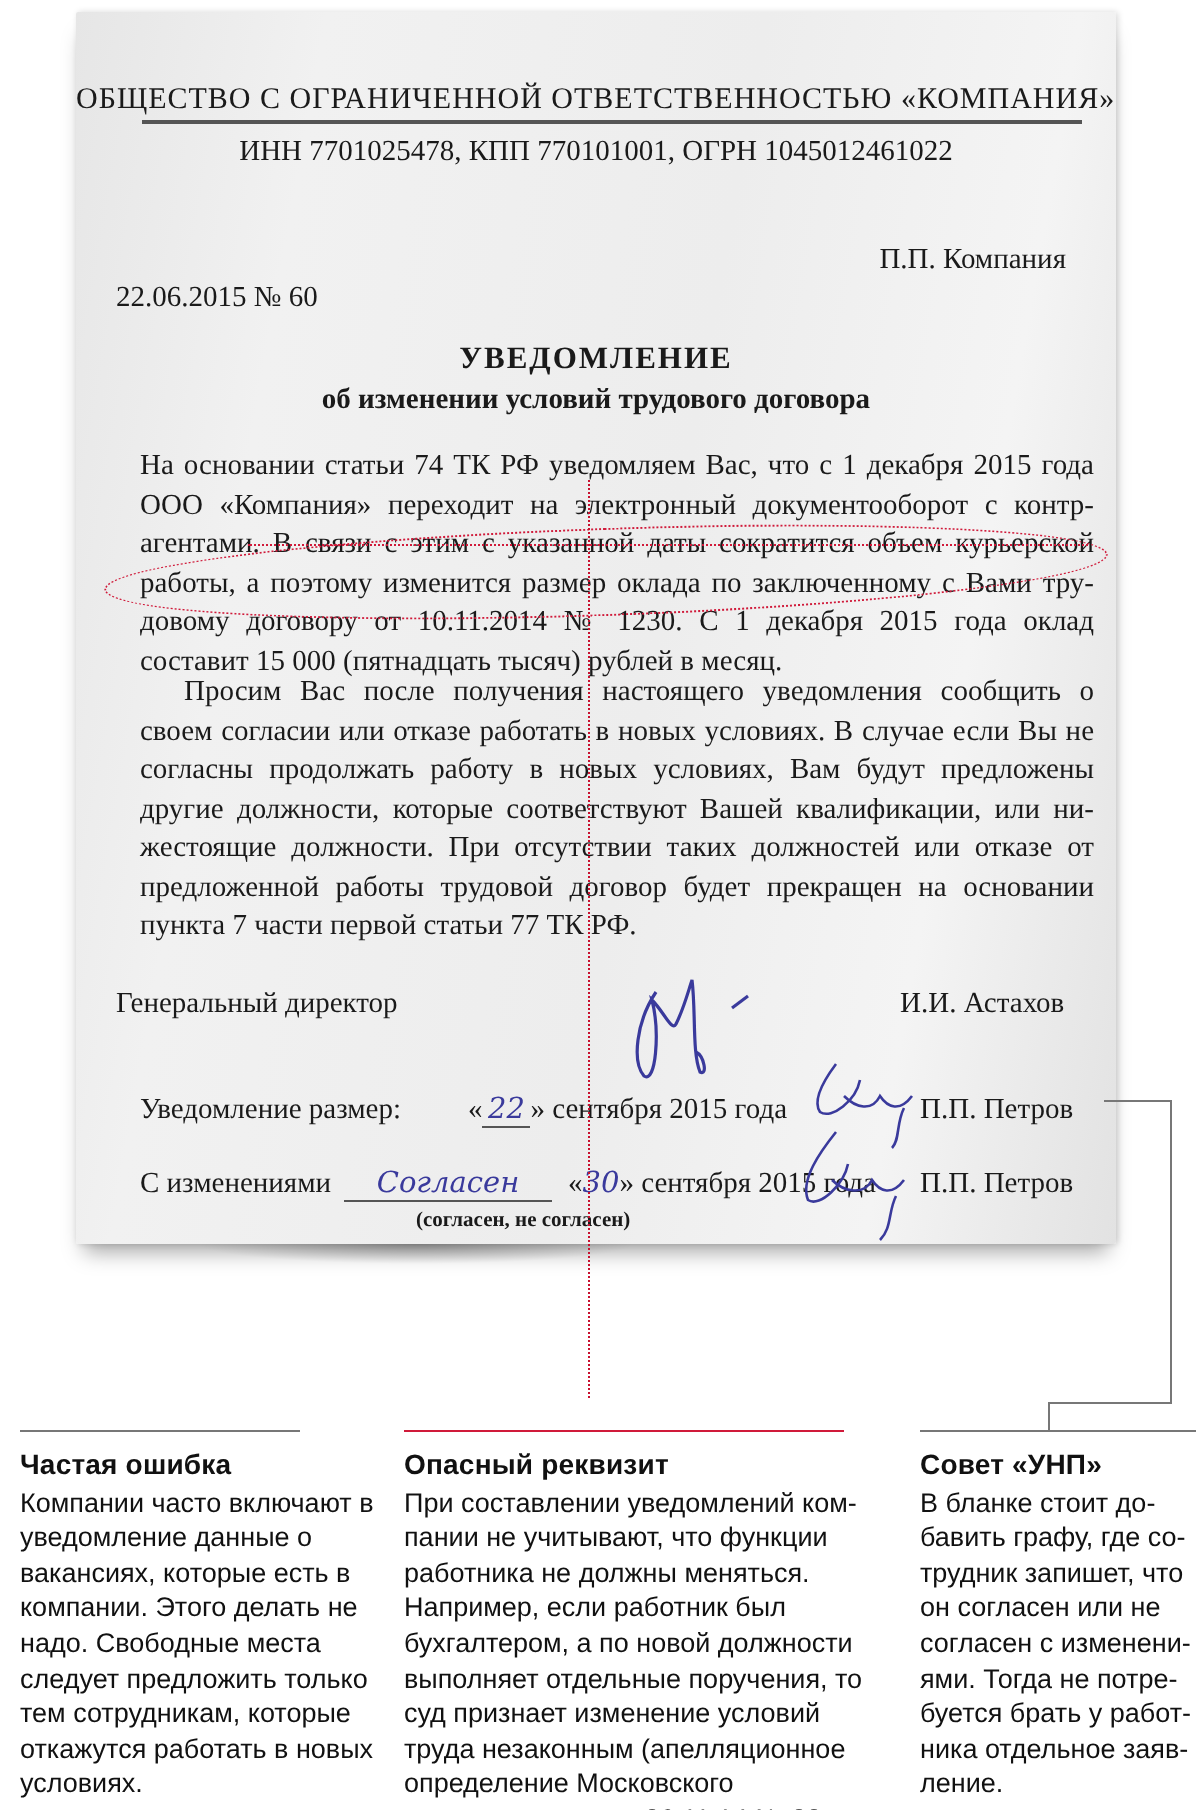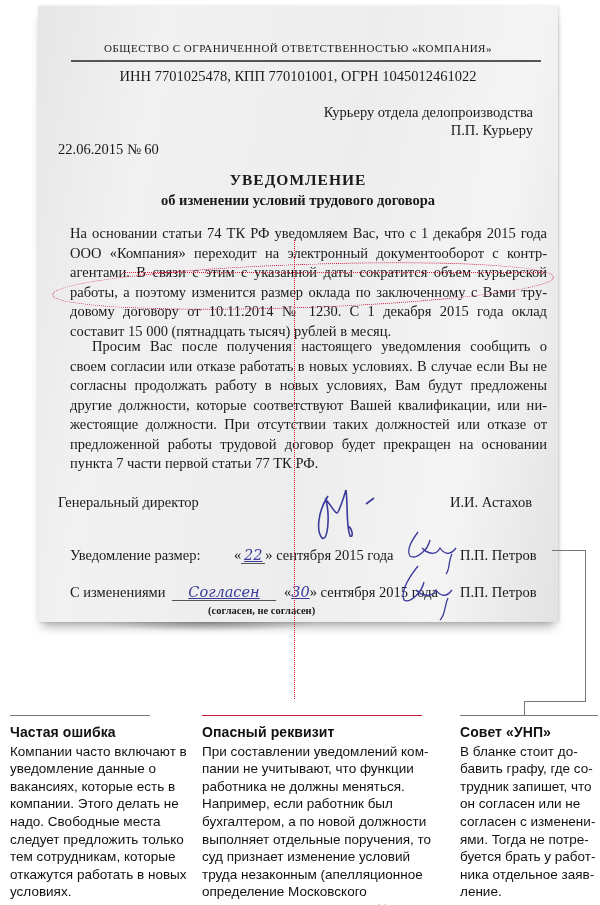--- a/index.html
+++ b/index.html
@@ -14,22 +14,22 @@
     background: linear-gradient(100deg, #e6e6e6 0%, #f1f1f1 20%, #ededed 55%, #f4f4f4 80%, #e2e2e2 100%);
     box-shadow: 0 8px 10px -4px rgba(0,0,0,0.35), 1px 0 3px rgba(0,0,0,0.15);
     border-radius: 1px;
   }
   .sheet::after {
     content: ""; position: absolute; left: 60px; right: 240px; bottom: -10px; height: 10px;
     background: radial-gradient(ellipse at center top, rgba(0,0,0,0.28), rgba(0,0,0,0) 70%);
   }
   .abs { position: absolute; white-space: nowrap; }
   .org {
-    left: 0; right: 0; top: 36px; text-align: center;
-    font-size: 11px; letter-spacing: 0.5px;
+    left: 0; right: 0; top: 36px; 
+    font-size: 15px; letter-spacing: 0.5px;
   }
   .rule { left: 33px; width: 470px; top: 54px; height: 2px; background: #555; }
   .ids { left: 0; right: 0; top: 62px; text-align: center; font-size: 14.5px; }
   .addr1 { right: 25px; top: 98px; font-size: 14.5px; text-align: right; }
   .addr2 { right: 25px; top: 116px; font-size: 14.5px; text-align: right; }
   .docdate { left: 20px; top: 135px; font-size: 14.5px; }
   .title { left: 0; right: 0; top: 165px; text-align: center; font-weight: bold; font-size: 15.5px; letter-spacing: 1px; }
   .subtitle { left: 0; right: 0; top: 186px; text-align: center; font-weight: bold; font-size: 14.5px; }
   .body-text {
     position: absolute; left: 32px; width: 477px; font-size: 14.5px; line-height: 19.5px;
@@ -39,21 +39,21 @@
   .p2 { top: 331px; }
   .p2 .indent { display: inline-block; width: 22px; }
   .hl-line {
     position: absolute; border-top: 1.5px dotted #d01a3a;
   }
   .oval {
     position: absolute; border: 1.5px dotted #d01a3a; border-radius: 50%;
     transform: rotate(-2deg);
   }
   .sig-row { font-size: 14.5px; }
-  .handwrite { color: #3a3a9c; font-family: "DejaVu Serif", serif; font-style: italic; text-decoration: underline; }
+  .handwrite { color: #3a3a9c; font-family: "DejaVu Serif", serif; font-style: italic; }
   .uline { display: inline-block; border-bottom: 1px solid #555; text-align: center; }
   .small { font-size: 10.5px; font-weight: bold; margin-left: 36px; }
   .red-dotted-v {
     position: absolute; left: 294px; top: 240px; width: 0; height: 459px;
     border-left: 1.5px dotted #c8102e;
   }
   .gray-line { position: absolute; background: #777; }
   .col {
     position: absolute; top: 706px; font-family: "Liberation Sans", "DejaVu Sans", sans-serif;
     font-size: 13.5px; line-height: 17.6px; color: #111;
@@ -62,22 +62,21 @@
   .col p { margin: 0; }
   .sig svg { position: absolute; overflow: visible; }
 </style>
 </head>
 <body>
 
 <div class="sheet">
   <div class="abs org">ОБЩЕСТВО С ОГРАНИЧЕННОЙ ОТВЕТСТВЕННОСТЬЮ «КОМПАНИЯ»</div>
   <div class="abs rule"></div>
   <div class="abs ids">ИНН 7701025478, КПП 770101001, ОГРН 1045012461022</div>
-  <div class="abs addr1">Курьеру отдела делопроизводства</div>
-  <div class="abs addr2">П.П. Курьеру</div>
+  <div class="abs addr2">П.П. Компания</div>
   <div class="abs docdate">22.06.2015 № 60</div>
   <div class="abs subtitle">об изменении условий трудового договора</div>
   <div class="abs title">УВЕДОМЛЕНИЕ</div>
 
   <div class="body-text p1"><span>На  основании статьи 74 ТК РФ уведомляем Вас, что с 1 декабря 2015 года ООО «Компания» переходит на электронный документооборот с контр­агентами. </span><span>В связи с этим с указанной даты сократится объем курьерской работы, а поэтому изменится размер оклада по заключенному с Вами</span><span> тру­довому договору от 10.11.2014 № 1230. С 1 декабря 2015 года оклад составит 15 000 (пятнадцать тысяч) рублей в месяц.</span></div>
 
   <div class="hl-line" style="left:86px; top:266px; width:420px;"></div>
   <div class="oval" style="left:14px; top:258px; width:500px; height:42px;"></div>
 
   <div class="body-text p2"><span class="indent"></span><span>Просим Вас после получения настоящего уведомления сообщить о своем согласии или отказе работать в новых условиях. В случае если Вы не согласны продолжать работу в новых условиях, Вам будут предложены другие должности, которые соответствуют Вашей квалификации, или ни­жестоящие должности. При отсутствии таких должностей или отказе от предложенной работы трудовой договор будет прекращен на основании пункта 7 части первой статьи 77 ТК РФ.</span></div>

